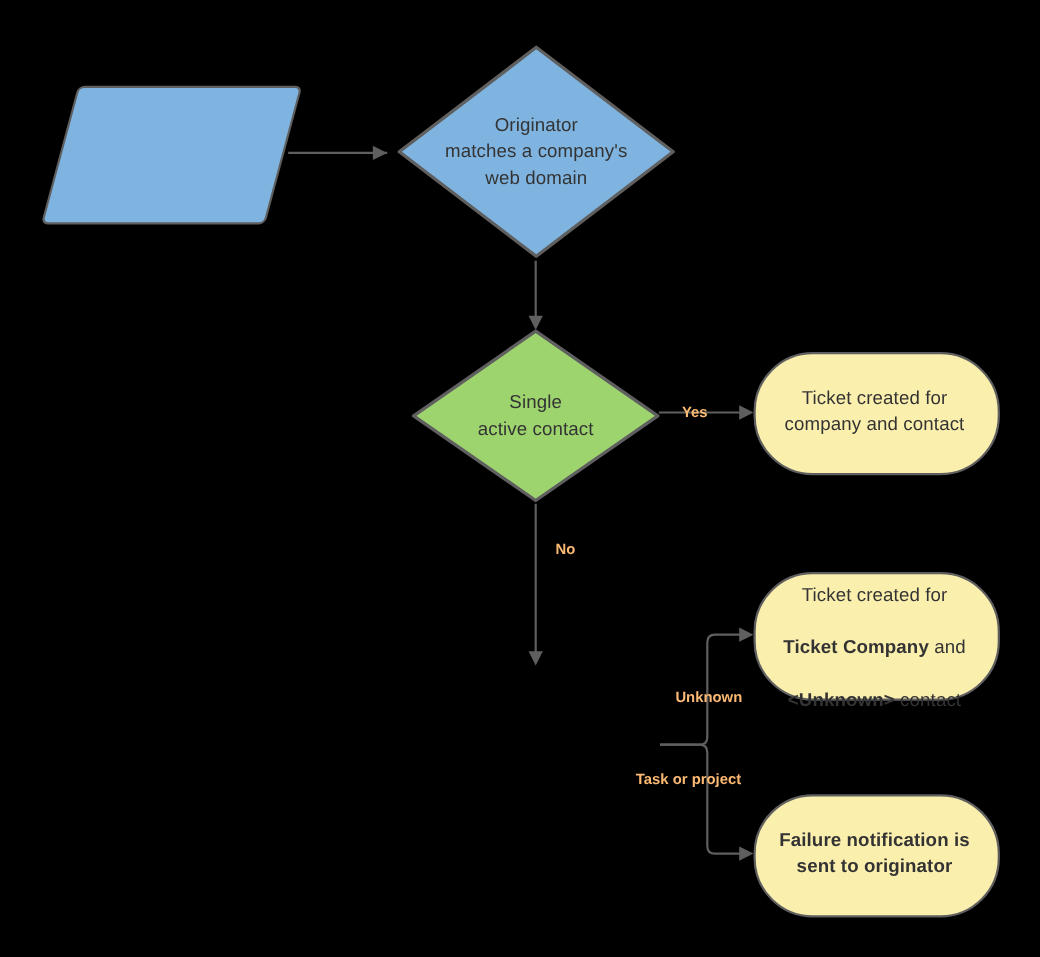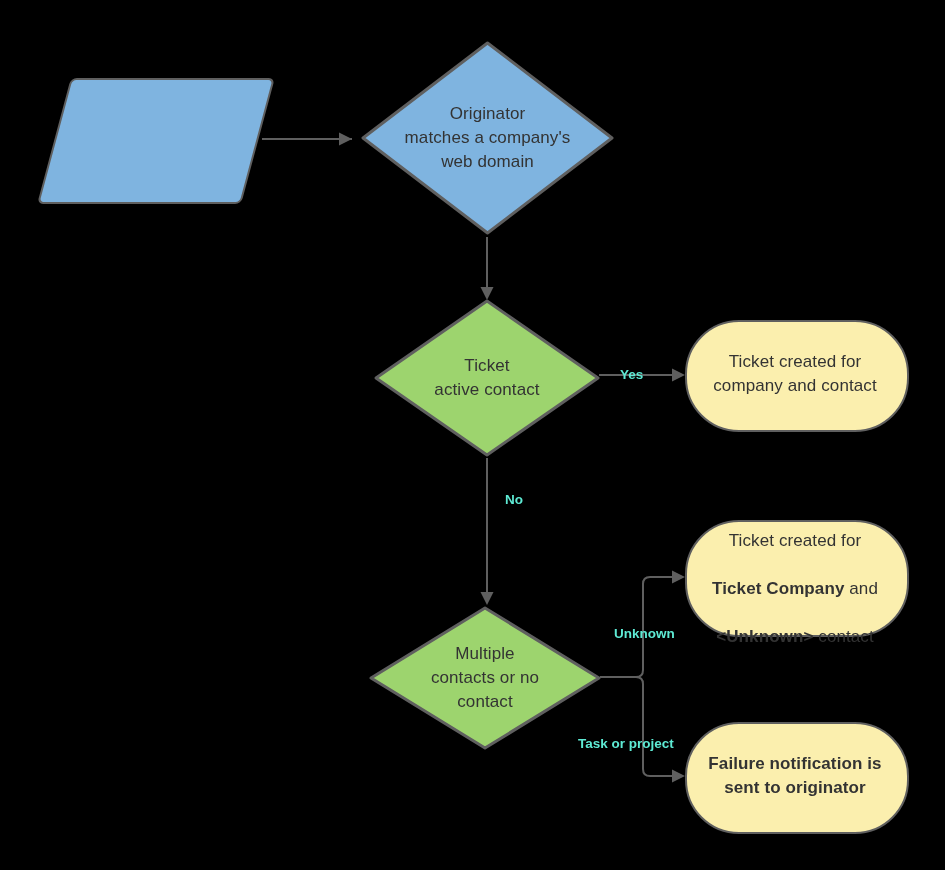--- a/index.html
+++ b/index.html
@@ -82,21 +82,21 @@
     left: 0; top: 0;
     width: 100%; height: 100%;
     background: #FBEFAE;
     border: 2.5px solid #5F5F5F;
     border-radius: 54px;
     z-index: 1;
   }
 
   .edge-label {
     position: absolute;
-    color: #5eead4;
+    color: #fdba74;
     font-size: 13.5px;
     font-weight: bold;
     font-family: "Liberation Sans", sans-serif;
     white-space: nowrap;
     z-index: 3;
     line-height: 16px;
   }
 
   .edge-line {
     fill: none;
@@ -144,51 +144,43 @@
       <polygon class="edge-arrow" points="685,776 672,769.5 672,782.5"></polygon>
     </g>
   </svg>
 
   <div class="edge-label" style="left:620px; top:367px;">Yes</div>
 
   <div class="edge-label" style="left:474px; top:492px;margin-left:31px;">No</div>
 
   <div class="edge-label" style="left:614px; top:626px;">Unknown</div>
 
-  <div class="edge-label" style="left:578px; top:736px;">Task or project</div>
+  <div class="edge-label" style="left:578px; top:701px;">Task or project</div>
 
   <div class="node" style="left:54px; top:78px; width:200px; height:122px;">
     <div class="shape-parallelogram"></div>
   </div>
 
   <div class="node" style="left:360px; top:40px; width:255px; height:196px;justify-content:center;">
     <svg class="shape-diamond" viewBox="0 0 255 196" preserveAspectRatio="none">
       <polygon points="127.5,3 252,98 127.5,193 3,98" fill="#7FB4E0"></polygon>
     </svg>
     <div class="node-label">Originator
 matches a company's
 web domain</div>
   </div>
 
   <div class="node" style="left:373px; top:298px; width:228px; height:160px;">
     <svg class="shape-diamond" viewBox="0 0 228 160" preserveAspectRatio="none">
       <polygon points="114,3 225,80 114,157 3,80" fill="#9DD46E"></polygon>
     </svg>
-    <div class="node-label">Ticket
+    <div class="node-label">Single
 active contact</div>
   </div>
 
-  <div class="node" style="left:368px; top:605px; width:234px; height:146px;">
-    <svg class="shape-diamond" viewBox="0 0 234 146" preserveAspectRatio="none">
-      <polygon points="117,3 231,73 117,143 3,73" fill="#9DD46E"></polygon>
-    </svg>
-    <div class="node-label">Multiple
-contacts or no
-contact</div>
-  </div>
 
   <div class="node" style="left:685px; top:320px; width:220px; height:108px;">
     <div class="shape-stadium"></div>
     <div class="node-label">Ticket created for
 company and contact</div>
   </div>
 
   <div class="node" style="left:685px; top:520px; width:220px; height:113px;">
     <div class="shape-stadium"></div>
     <div class="node-label">

